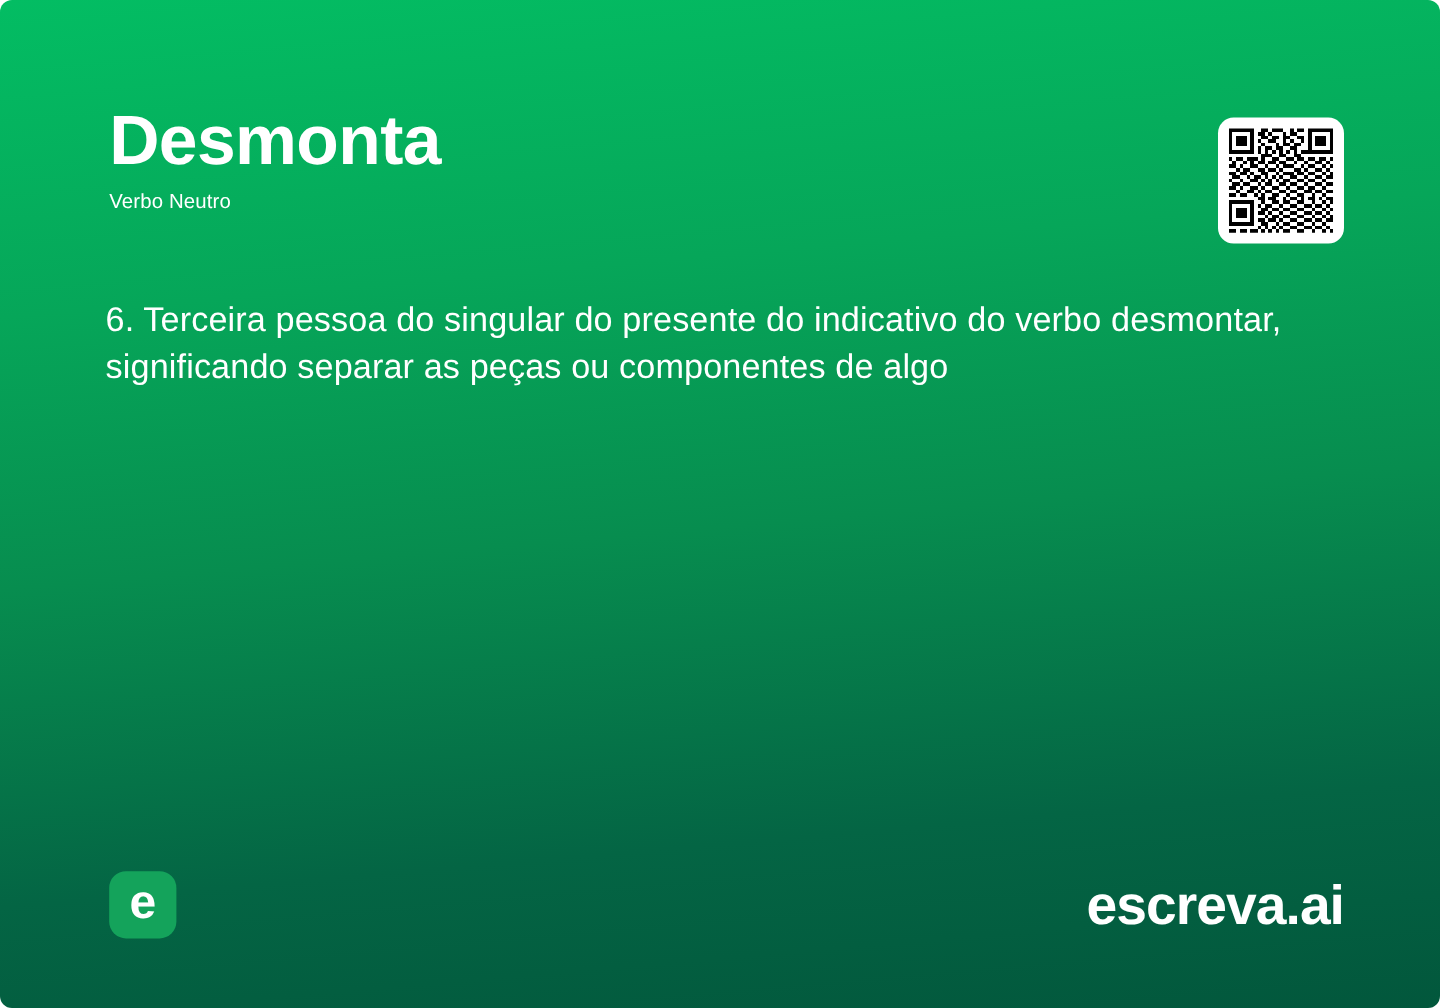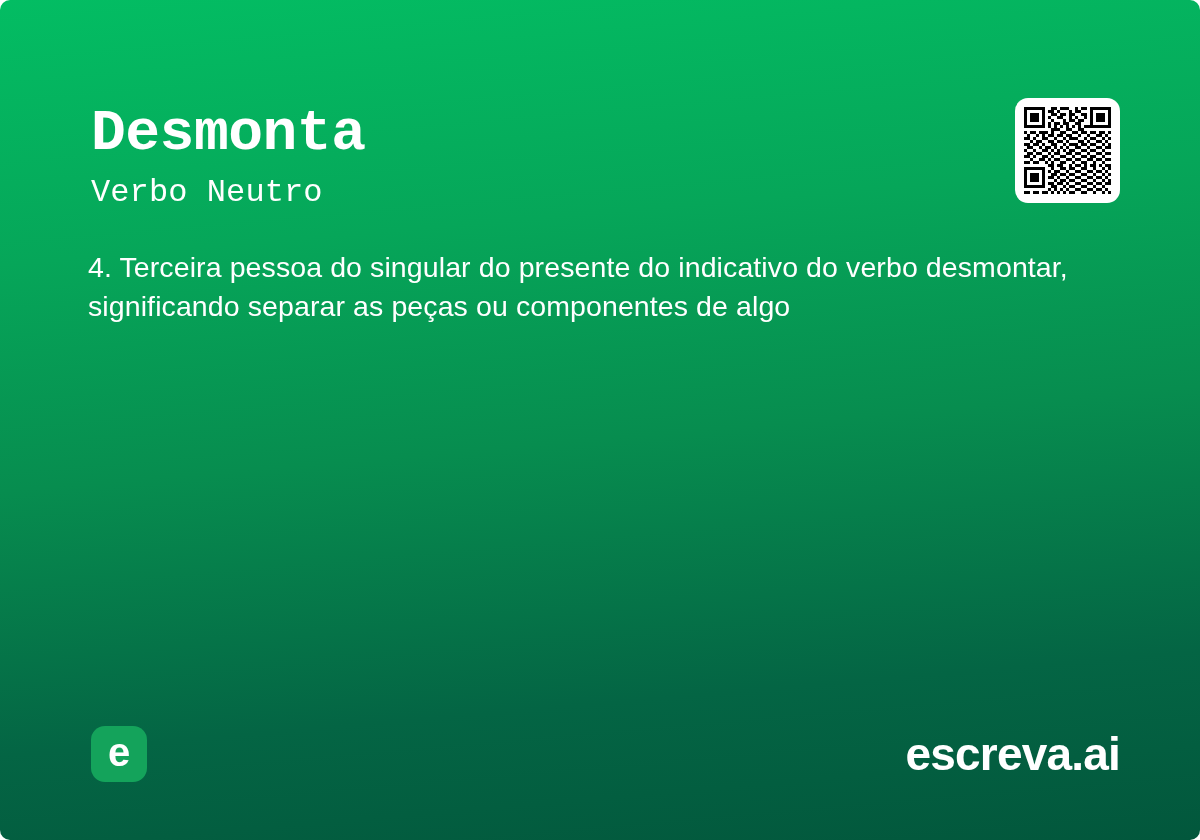--- a/index.html
+++ b/index.html
@@ -20,35 +20,34 @@
     box-sizing: border-box;
     overflow: hidden;
     border-radius: 10px;
     background: linear-gradient(175deg, #03bd63 0%, #06a659 28%, #078d4f 52%, #046544 80%, #02573c 100%);
   }
 
   
   .header {
     position: absolute;
     left: 91px;
-    top: 104px;
+    top: 88px;
     right: 80px;
-    font-family: Liberation Mono, monospace;
   }
   .word-title {
     margin: 0;
     font-size: 58px;
     line-height: 1.02;
     font-weight: 700;
     letter-spacing: -0.5px;
     color: #ffffff;
   }
   .word-class {
     margin: 12px 0 0 0;
-    font-size: 32px;
+    font-size: 17px;
     line-height: 1.1;
     font-weight: 500;
     color: #ffffff;
     letter-spacing: 0.1px;
   }
 
   
   .qr-wrap {
     position: absolute;
     right: 80px;
@@ -131,21 +130,21 @@
     <p class="word-class">Verbo Neutro</p>
   </div>
 
   <div class="qr-wrap">
     <svg id="qr-svg" viewBox="0 0 29 29" xmlns="http://www.w3.org/2000/svg" role="img" aria-label="QR code">
         <path d="M0 0h1v1h-1zM1 0h1v1h-1zM2 0h1v1h-1zM3 0h1v1h-1zM4 0h1v1h-1zM5 0h1v1h-1zM6 0h1v1h-1zM9 0h1v1h-1zM10 0h1v1h-1zM12 0h1v1h-1zM13 0h1v1h-1zM14 0h1v1h-1zM17 0h1v1h-1zM19 0h1v1h-1zM20 0h1v1h-1zM22 0h1v1h-1zM23 0h1v1h-1zM24 0h1v1h-1zM25 0h1v1h-1zM26 0h1v1h-1zM27 0h1v1h-1zM28 0h1v1h-1zM0 1h1v1h-1zM6 1h1v1h-1zM8 1h1v1h-1zM9 1h1v1h-1zM11 1h1v1h-1zM15 1h1v1h-1zM17 1h1v1h-1zM18 1h1v1h-1zM22 1h1v1h-1zM28 1h1v1h-1zM0 2h1v1h-1zM2 2h1v1h-1zM3 2h1v1h-1zM4 2h1v1h-1zM6 2h1v1h-1zM9 2h1v1h-1zM10 2h1v1h-1zM12 2h1v1h-1zM13 2h1v1h-1zM15 2h1v1h-1zM16 2h1v1h-1zM19 2h1v1h-1zM20 2h1v1h-1zM22 2h1v1h-1zM24 2h1v1h-1zM25 2h1v1h-1zM26 2h1v1h-1zM28 2h1v1h-1zM0 3h1v1h-1zM2 3h1v1h-1zM3 3h1v1h-1zM4 3h1v1h-1zM6 3h1v1h-1zM8 3h1v1h-1zM11 3h1v1h-1zM12 3h1v1h-1zM15 3h1v1h-1zM17 3h1v1h-1zM20 3h1v1h-1zM22 3h1v1h-1zM24 3h1v1h-1zM25 3h1v1h-1zM26 3h1v1h-1zM28 3h1v1h-1zM0 4h1v1h-1zM2 4h1v1h-1zM3 4h1v1h-1zM4 4h1v1h-1zM6 4h1v1h-1zM9 4h1v1h-1zM13 4h1v1h-1zM15 4h1v1h-1zM16 4h1v1h-1zM18 4h1v1h-1zM19 4h1v1h-1zM22 4h1v1h-1zM24 4h1v1h-1zM25 4h1v1h-1zM26 4h1v1h-1zM28 4h1v1h-1zM0 5h1v1h-1zM6 5h1v1h-1zM8 5h1v1h-1zM10 5h1v1h-1zM11 5h1v1h-1zM13 5h1v1h-1zM14 5h1v1h-1zM17 5h1v1h-1zM18 5h1v1h-1zM22 5h1v1h-1zM28 5h1v1h-1zM0 6h1v1h-1zM1 6h1v1h-1zM2 6h1v1h-1zM3 6h1v1h-1zM4 6h1v1h-1zM5 6h1v1h-1zM6 6h1v1h-1zM8 6h1v1h-1zM10 6h1v1h-1zM12 6h1v1h-1zM14 6h1v1h-1zM16 6h1v1h-1zM18 6h1v1h-1zM20 6h1v1h-1zM21 6h1v1h-1zM22 6h1v1h-1zM23 6h1v1h-1zM24 6h1v1h-1zM25 6h1v1h-1zM26 6h1v1h-1zM27 6h1v1h-1zM28 6h1v1h-1zM9 7h1v1h-1zM10 7h1v1h-1zM11 7h1v1h-1zM14 7h1v1h-1zM15 7h1v1h-1zM18 7h1v1h-1zM19 7h1v1h-1zM0 8h1v1h-1zM2 8h1v1h-1zM3 8h1v1h-1zM5 8h1v1h-1zM6 8h1v1h-1zM7 8h1v1h-1zM9 8h1v1h-1zM12 8h1v1h-1zM13 8h1v1h-1zM16 8h1v1h-1zM17 8h1v1h-1zM19 8h1v1h-1zM20 8h1v1h-1zM22 8h1v1h-1zM23 8h1v1h-1zM25 8h1v1h-1zM26 8h1v1h-1zM28 8h1v1h-1zM1 9h1v1h-1zM4 9h1v1h-1zM6 9h1v1h-1zM8 9h1v1h-1zM9 9h1v1h-1zM11 9h1v1h-1zM12 9h1v1h-1zM14 9h1v1h-1zM15 9h1v1h-1zM18 9h1v1h-1zM21 9h1v1h-1zM24 9h1v1h-1zM25 9h1v1h-1zM27 9h1v1h-1zM0 10h1v1h-1zM1 10h1v1h-1zM3 10h1v1h-1zM6 10h1v1h-1zM7 10h1v1h-1zM10 10h1v1h-1zM13 10h1v1h-1zM15 10h1v1h-1zM16 10h1v1h-1zM17 10h1v1h-1zM20 10h1v1h-1zM22 10h1v1h-1zM23 10h1v1h-1zM26 10h1v1h-1zM28 10h1v1h-1zM2 11h1v1h-1zM4 11h1v1h-1zM5 11h1v1h-1zM8 11h1v1h-1zM9 11h1v1h-1zM11 11h1v1h-1zM12 11h1v1h-1zM14 11h1v1h-1zM18 11h1v1h-1zM19 11h1v1h-1zM21 11h1v1h-1zM24 11h1v1h-1zM25 11h1v1h-1zM27 11h1v1h-1zM0 12h1v1h-1zM1 12h1v1h-1zM3 12h1v1h-1zM4 12h1v1h-1zM6 12h1v1h-1zM9 12h1v1h-1zM10 12h1v1h-1zM13 12h1v1h-1zM15 12h1v1h-1zM16 12h1v1h-1zM17 12h1v1h-1zM19 12h1v1h-1zM20 12h1v1h-1zM22 12h1v1h-1zM23 12h1v1h-1zM26 12h1v1h-1zM28 12h1v1h-1zM1 13h1v1h-1zM2 13h1v1h-1zM5 13h1v1h-1zM7 13h1v1h-1zM8 13h1v1h-1zM10 13h1v1h-1zM12 13h1v1h-1zM14 13h1v1h-1zM17 13h1v1h-1zM18 13h1v1h-1zM21 13h1v1h-1zM24 13h1v1h-1zM25 13h1v1h-1zM27 13h1v1h-1zM28 13h1v1h-1zM0 14h1v1h-1zM3 14h1v1h-1zM6 14h1v1h-1zM7 14h1v1h-1zM9 14h1v1h-1zM11 14h1v1h-1zM13 14h1v1h-1zM15 14h1v1h-1zM16 14h1v1h-1zM19 14h1v1h-1zM20 14h1v1h-1zM22 14h1v1h-1zM23 14h1v1h-1zM26 14h1v1h-1zM1 15h1v1h-1zM2 15h1v1h-1zM4 15h1v1h-1zM5 15h1v1h-1zM8 15h1v1h-1zM10 15h1v1h-1zM11 15h1v1h-1zM14 15h1v1h-1zM15 15h1v1h-1zM17 15h1v1h-1zM18 15h1v1h-1zM21 15h1v1h-1zM24 15h1v1h-1zM25 15h1v1h-1zM27 15h1v1h-1zM28 15h1v1h-1zM0 16h1v1h-1zM1 16h1v1h-1zM3 16h1v1h-1zM6 16h1v1h-1zM7 16h1v1h-1zM9 16h1v1h-1zM12 16h1v1h-1zM13 16h1v1h-1zM16 16h1v1h-1zM19 16h1v1h-1zM20 16h1v1h-1zM22 16h1v1h-1zM23 16h1v1h-1zM26 16h1v1h-1zM2 17h1v1h-1zM5 17h1v1h-1zM6 17h1v1h-1zM8 17h1v1h-1zM10 17h1v1h-1zM11 17h1v1h-1zM14 17h1v1h-1zM15 17h1v1h-1zM17 17h1v1h-1zM18 17h1v1h-1zM21 17h1v1h-1zM22 17h1v1h-1zM24 17h1v1h-1zM25 17h1v1h-1zM27 17h1v1h-1zM28 17h1v1h-1zM0 18h1v1h-1zM1 18h1v1h-1zM3 18h1v1h-1zM4 18h1v1h-1zM7 18h1v1h-1zM9 18h1v1h-1zM12 18h1v1h-1zM13 18h1v1h-1zM16 18h1v1h-1zM19 18h1v1h-1zM20 18h1v1h-1zM23 18h1v1h-1zM26 18h1v1h-1zM8 19h1v1h-1zM9 19h1v1h-1zM11 19h1v1h-1zM12 19h1v1h-1zM15 19h1v1h-1zM17 19h1v1h-1zM18 19h1v1h-1zM20 19h1v1h-1zM22 19h1v1h-1zM23 19h1v1h-1zM25 19h1v1h-1zM27 19h1v1h-1zM28 19h1v1h-1zM0 20h1v1h-1zM1 20h1v1h-1zM2 20h1v1h-1zM3 20h1v1h-1zM4 20h1v1h-1zM5 20h1v1h-1zM6 20h1v1h-1zM9 20h1v1h-1zM12 20h1v1h-1zM13 20h1v1h-1zM15 20h1v1h-1zM16 20h1v1h-1zM19 20h1v1h-1zM20 20h1v1h-1zM23 20h1v1h-1zM26 20h1v1h-1zM28 20h1v1h-1zM0 21h1v1h-1zM6 21h1v1h-1zM8 21h1v1h-1zM10 21h1v1h-1zM11 21h1v1h-1zM14 21h1v1h-1zM17 21h1v1h-1zM18 21h1v1h-1zM21 21h1v1h-1zM22 21h1v1h-1zM24 21h1v1h-1zM25 21h1v1h-1zM27 21h1v1h-1zM0 22h1v1h-1zM2 22h1v1h-1zM3 22h1v1h-1zM4 22h1v1h-1zM6 22h1v1h-1zM9 22h1v1h-1zM10 22h1v1h-1zM12 22h1v1h-1zM13 22h1v1h-1zM15 22h1v1h-1zM16 22h1v1h-1zM19 22h1v1h-1zM20 22h1v1h-1zM23 22h1v1h-1zM26 22h1v1h-1zM28 22h1v1h-1zM0 23h1v1h-1zM2 23h1v1h-1zM3 23h1v1h-1zM4 23h1v1h-1zM6 23h1v1h-1zM8 23h1v1h-1zM9 23h1v1h-1zM11 23h1v1h-1zM14 23h1v1h-1zM17 23h1v1h-1zM18 23h1v1h-1zM21 23h1v1h-1zM22 23h1v1h-1zM24 23h1v1h-1zM25 23h1v1h-1zM27 23h1v1h-1zM0 24h1v1h-1zM2 24h1v1h-1zM3 24h1v1h-1zM4 24h1v1h-1zM6 24h1v1h-1zM10 24h1v1h-1zM12 24h1v1h-1zM13 24h1v1h-1zM15 24h1v1h-1zM16 24h1v1h-1zM19 24h1v1h-1zM20 24h1v1h-1zM23 24h1v1h-1zM26 24h1v1h-1zM28 24h1v1h-1zM0 25h1v1h-1zM6 25h1v1h-1zM8 25h1v1h-1zM9 25h1v1h-1zM11 25h1v1h-1zM12 25h1v1h-1zM14 25h1v1h-1zM17 25h1v1h-1zM18 25h1v1h-1zM21 25h1v1h-1zM22 25h1v1h-1zM24 25h1v1h-1zM25 25h1v1h-1zM27 25h1v1h-1zM28 25h1v1h-1zM0 26h1v1h-1zM1 26h1v1h-1zM2 26h1v1h-1zM3 26h1v1h-1zM4 26h1v1h-1zM5 26h1v1h-1zM6 26h1v1h-1zM9 26h1v1h-1zM10 26h1v1h-1zM13 26h1v1h-1zM15 26h1v1h-1zM16 26h1v1h-1zM19 26h1v1h-1zM20 26h1v1h-1zM23 26h1v1h-1zM26 26h1v1h-1zM8 27h1v1h-1zM10 27h1v1h-1zM12 27h1v1h-1zM14 27h1v1h-1zM17 27h1v1h-1zM18 27h1v1h-1zM21 27h1v1h-1zM22 27h1v1h-1zM24 27h1v1h-1zM25 27h1v1h-1zM27 27h1v1h-1zM0 28h1v1h-1zM1 28h1v1h-1zM3 28h1v1h-1zM4 28h1v1h-1zM6 28h1v1h-1zM7 28h1v1h-1zM9 28h1v1h-1zM11 28h1v1h-1zM13 28h1v1h-1zM15 28h1v1h-1zM16 28h1v1h-1zM19 28h1v1h-1zM20 28h1v1h-1zM23 28h1v1h-1zM26 28h1v1h-1zM28 28h1v1h-1z" fill="#000000"></path>
       </svg>
   </div>
 
   <div class="definitions">
-    <p class="definition">4. Terceira pessoa do singular do presente do indicativo do verbo desmontar, significando separar as peças ou componentes de algo</p>
+    <p class="definition">6. Terceira pessoa do singular do presente do indicativo do verbo desmontar, significando separar as peças ou componentes de algo</p>
   </div>
 
   <div class="footer">
     <div class="logo-mark">
       <span class="logo-mark-letter">e</span>
     </div>
     <div class="brand-wordmark">escreva.ai</div>
   </div>
 
 </div>

